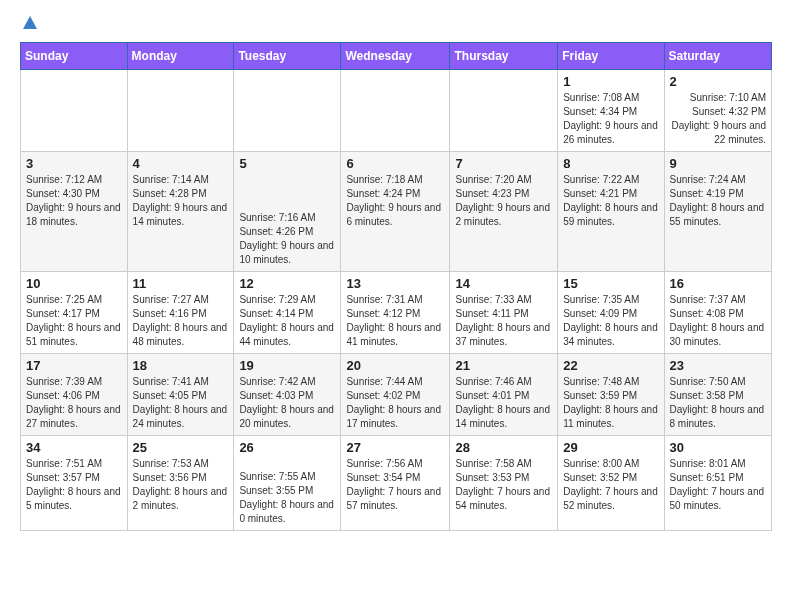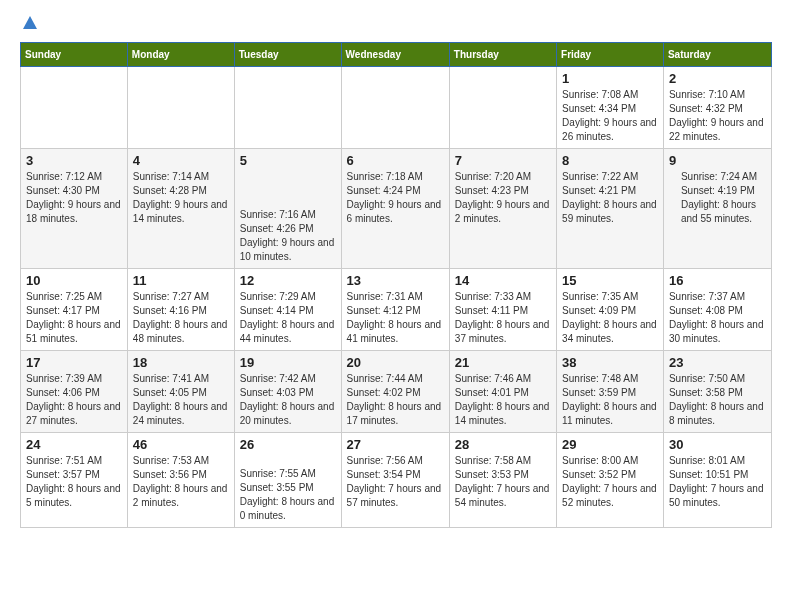--- a/index.html
+++ b/index.html
@@ -49,23 +49,23 @@
       font-size: 16px;
       color: #555;
       margin-top: 2px;
     }
     table {
       width: 100%;
       border-collapse: collapse;
       font-size: 11px;
     }
     thead tr th {
-      background: #4d7c0f;
+      background: #8b5cf6;
       color: #fff;
-      font-size: 10px;
+      font-size: 12px;
       font-weight: bold;
       padding: 6px 4px;
       text-align: left;
       border: 1px solid #2e6ab0;
     }
     tbody tr td {
       border: 1px solid #ccc;
       vertical-align: top;
       padding: 4px 5px;
       width: 113px;
@@ -133,21 +133,21 @@
         <td class="empty-cell"></td>
         <td class="empty-cell"></td>
         <td>
           <span class="day-number">1</span>
           <div class="day-info" style="white-space: pre-line;">Sunrise: 7:08 AM
 Sunset: 4:34 PM
 Daylight: 9 hours and 26 minutes.</div>
         </td>
         <td>
           <span class="day-number">2</span>
-          <div class="day-info" style="white-space: pre-line;">Sunrise: 7:10 AM
+          <div class="day-info" style="white-space: pre-line; text-align: right;">Sunrise: 7:10 AM
 Sunset: 4:32 PM
 Daylight: 9 hours and 22 minutes.</div>
         </td>
       </tr>
       <tr>
         <td>
           <span class="day-number">3</span>
           <div class="day-info" style="white-space: pre-line;">Sunrise: 7:12 AM
 Sunset: 4:30 PM
 Daylight: 9 hours and 18 minutes.</div>
@@ -177,21 +177,21 @@
 Daylight: 9 hours and 2 minutes.</div>
         </td>
         <td>
           <span class="day-number">8</span>
           <div class="day-info" style="white-space: pre-line;">Sunrise: 7:22 AM
 Sunset: 4:21 PM
 Daylight: 8 hours and 59 minutes.</div>
         </td>
         <td>
           <span class="day-number">9</span>
-          <div class="day-info" style="white-space: pre-line; margin-left: 12px;">Sunrise: 7:24 AM
+          <div class="day-info" style="white-space: pre-line;">Sunrise: 7:24 AM
 Sunset: 4:19 PM
 Daylight: 8 hours and 55 minutes.</div>
         </td>
       </tr>
       <tr>
         <td>
           <span class="day-number">10</span>
           <div class="day-info" style="white-space: pre-line;">Sunrise: 7:25 AM
 Sunset: 4:17 PM
 Daylight: 8 hours and 51 minutes.</div>
@@ -258,41 +258,41 @@
 Sunset: 4:02 PM
 Daylight: 8 hours and 17 minutes.</div>
         </td>
         <td>
           <span class="day-number">21</span>
           <div class="day-info" style="white-space: pre-line;">Sunrise: 7:46 AM
 Sunset: 4:01 PM
 Daylight: 8 hours and 14 minutes.</div>
         </td>
         <td>
-          <span class="day-number">38</span>
+          <span class="day-number">22</span>
           <div class="day-info" style="white-space: pre-line;">Sunrise: 7:48 AM
 Sunset: 3:59 PM
 Daylight: 8 hours and 11 minutes.</div>
         </td>
         <td>
           <span class="day-number">23</span>
           <div class="day-info" style="white-space: pre-line;">Sunrise: 7:50 AM
 Sunset: 3:58 PM
 Daylight: 8 hours and 8 minutes.</div>
         </td>
       </tr>
       <tr>
         <td>
-          <span class="day-number">24</span>
+          <span class="day-number">34</span>
           <div class="day-info" style="white-space: pre-line;">Sunrise: 7:51 AM
 Sunset: 3:57 PM
 Daylight: 8 hours and 5 minutes.</div>
         </td>
         <td>
-          <span class="day-number">46</span>
+          <span class="day-number">25</span>
           <div class="day-info" style="white-space: pre-line;">Sunrise: 7:53 AM
 Sunset: 3:56 PM
 Daylight: 8 hours and 2 minutes.</div>
         </td>
         <td>
           <span class="day-number">26</span>
           <div class="day-info" style="white-space: pre-line; margin-top: 15px;">Sunrise: 7:55 AM
 Sunset: 3:55 PM
 Daylight: 8 hours and 0 minutes.</div>
         </td>
@@ -310,18 +310,18 @@
         </td>
         <td>
           <span class="day-number">29</span>
           <div class="day-info" style="white-space: pre-line;">Sunrise: 8:00 AM
 Sunset: 3:52 PM
 Daylight: 7 hours and 52 minutes.</div>
         </td>
         <td>
           <span class="day-number">30</span>
           <div class="day-info" style="white-space: pre-line;">Sunrise: 8:01 AM
-Sunset: 10:51 PM
+Sunset: 6:51 PM
 Daylight: 7 hours and 50 minutes.</div>
         </td>
       </tr>
     </tbody>
 </table>
 
 </body></html>

